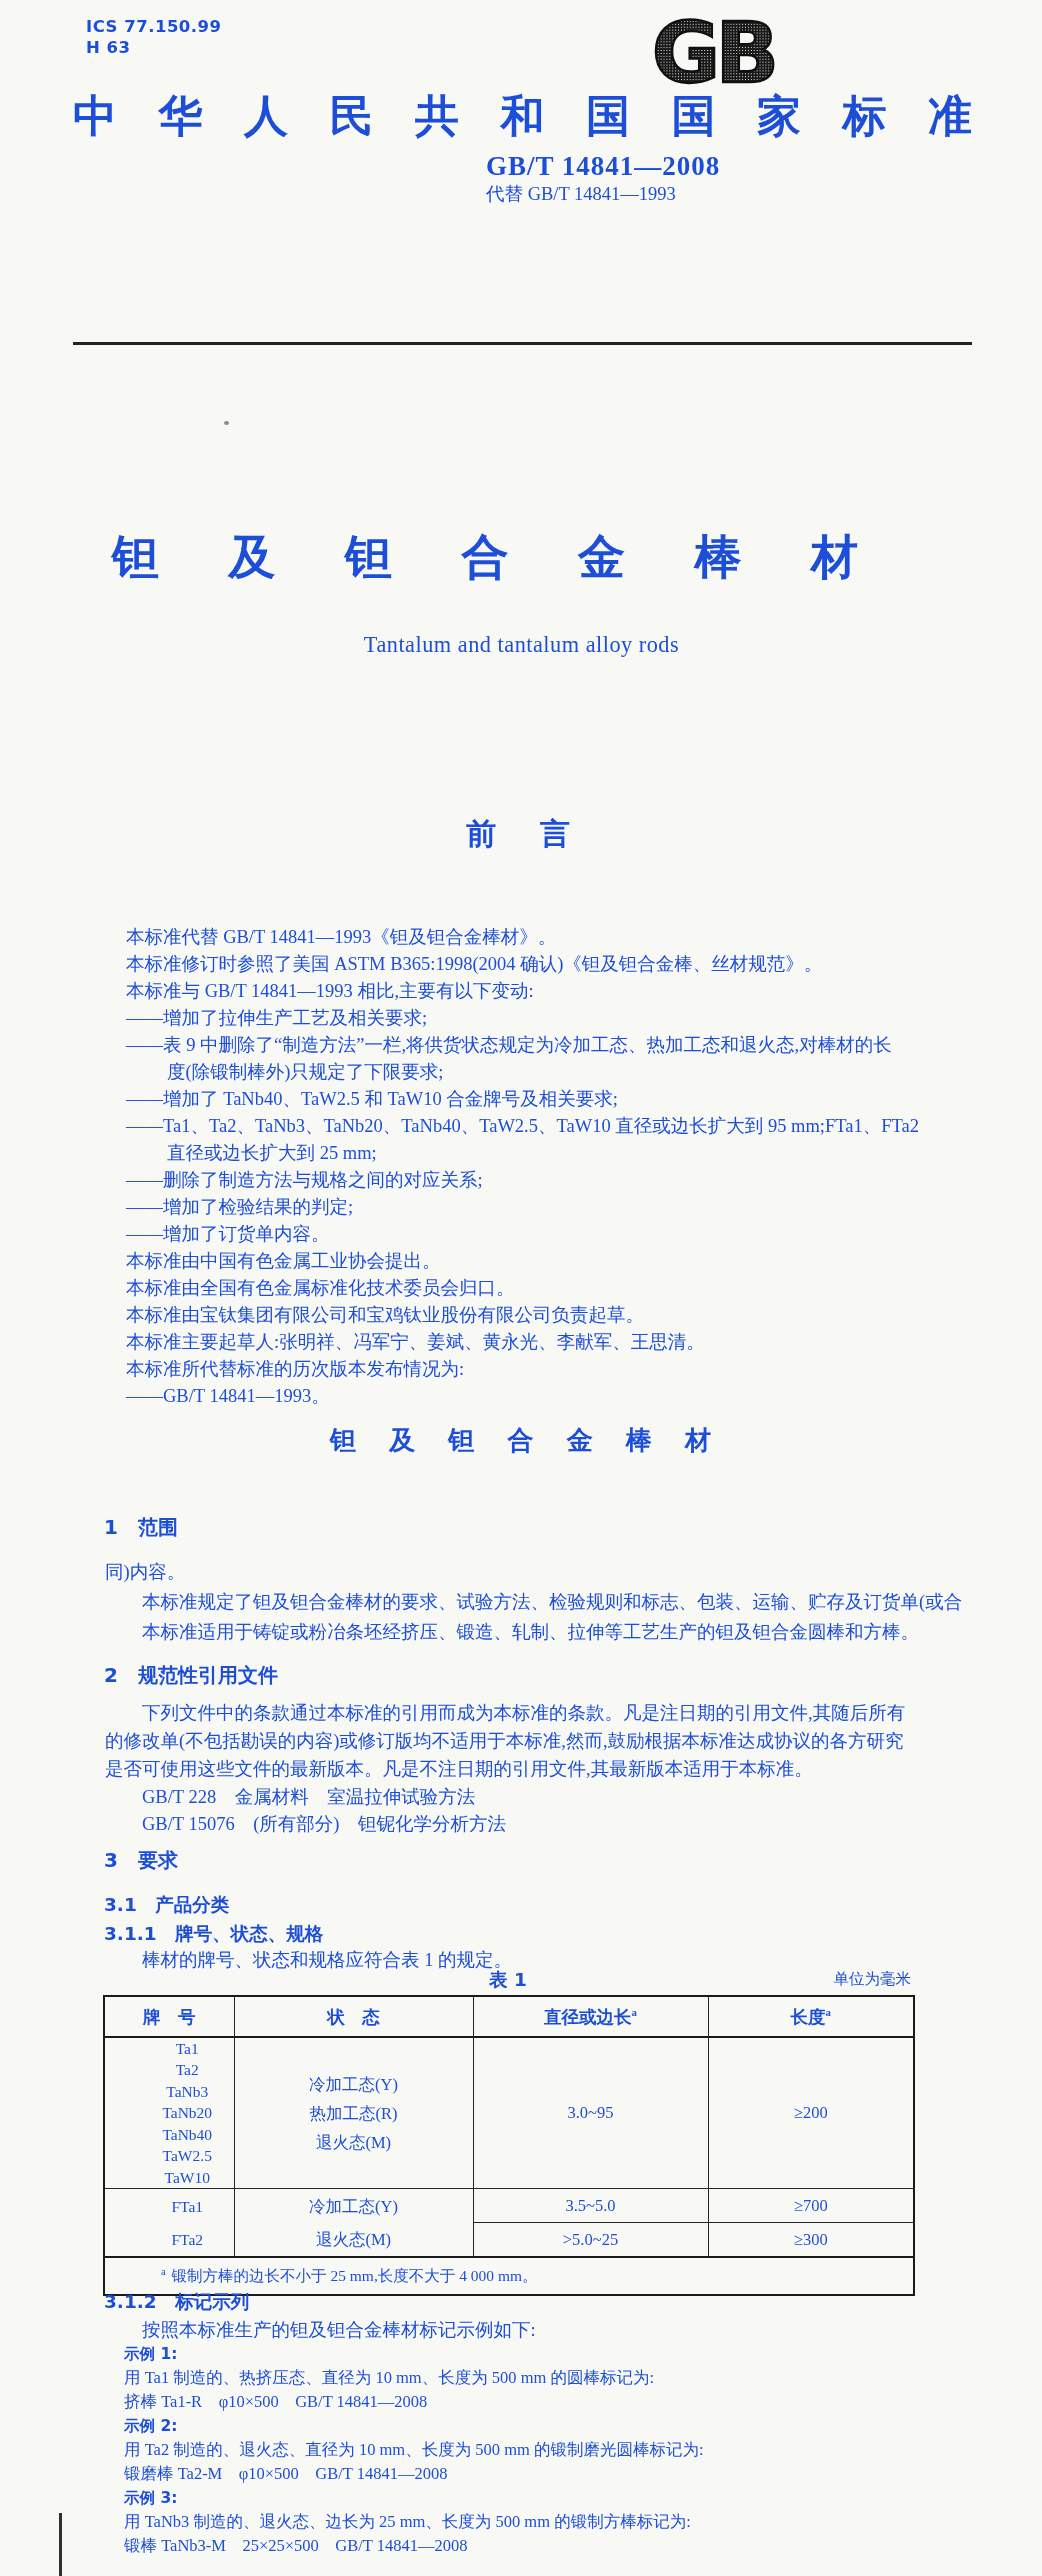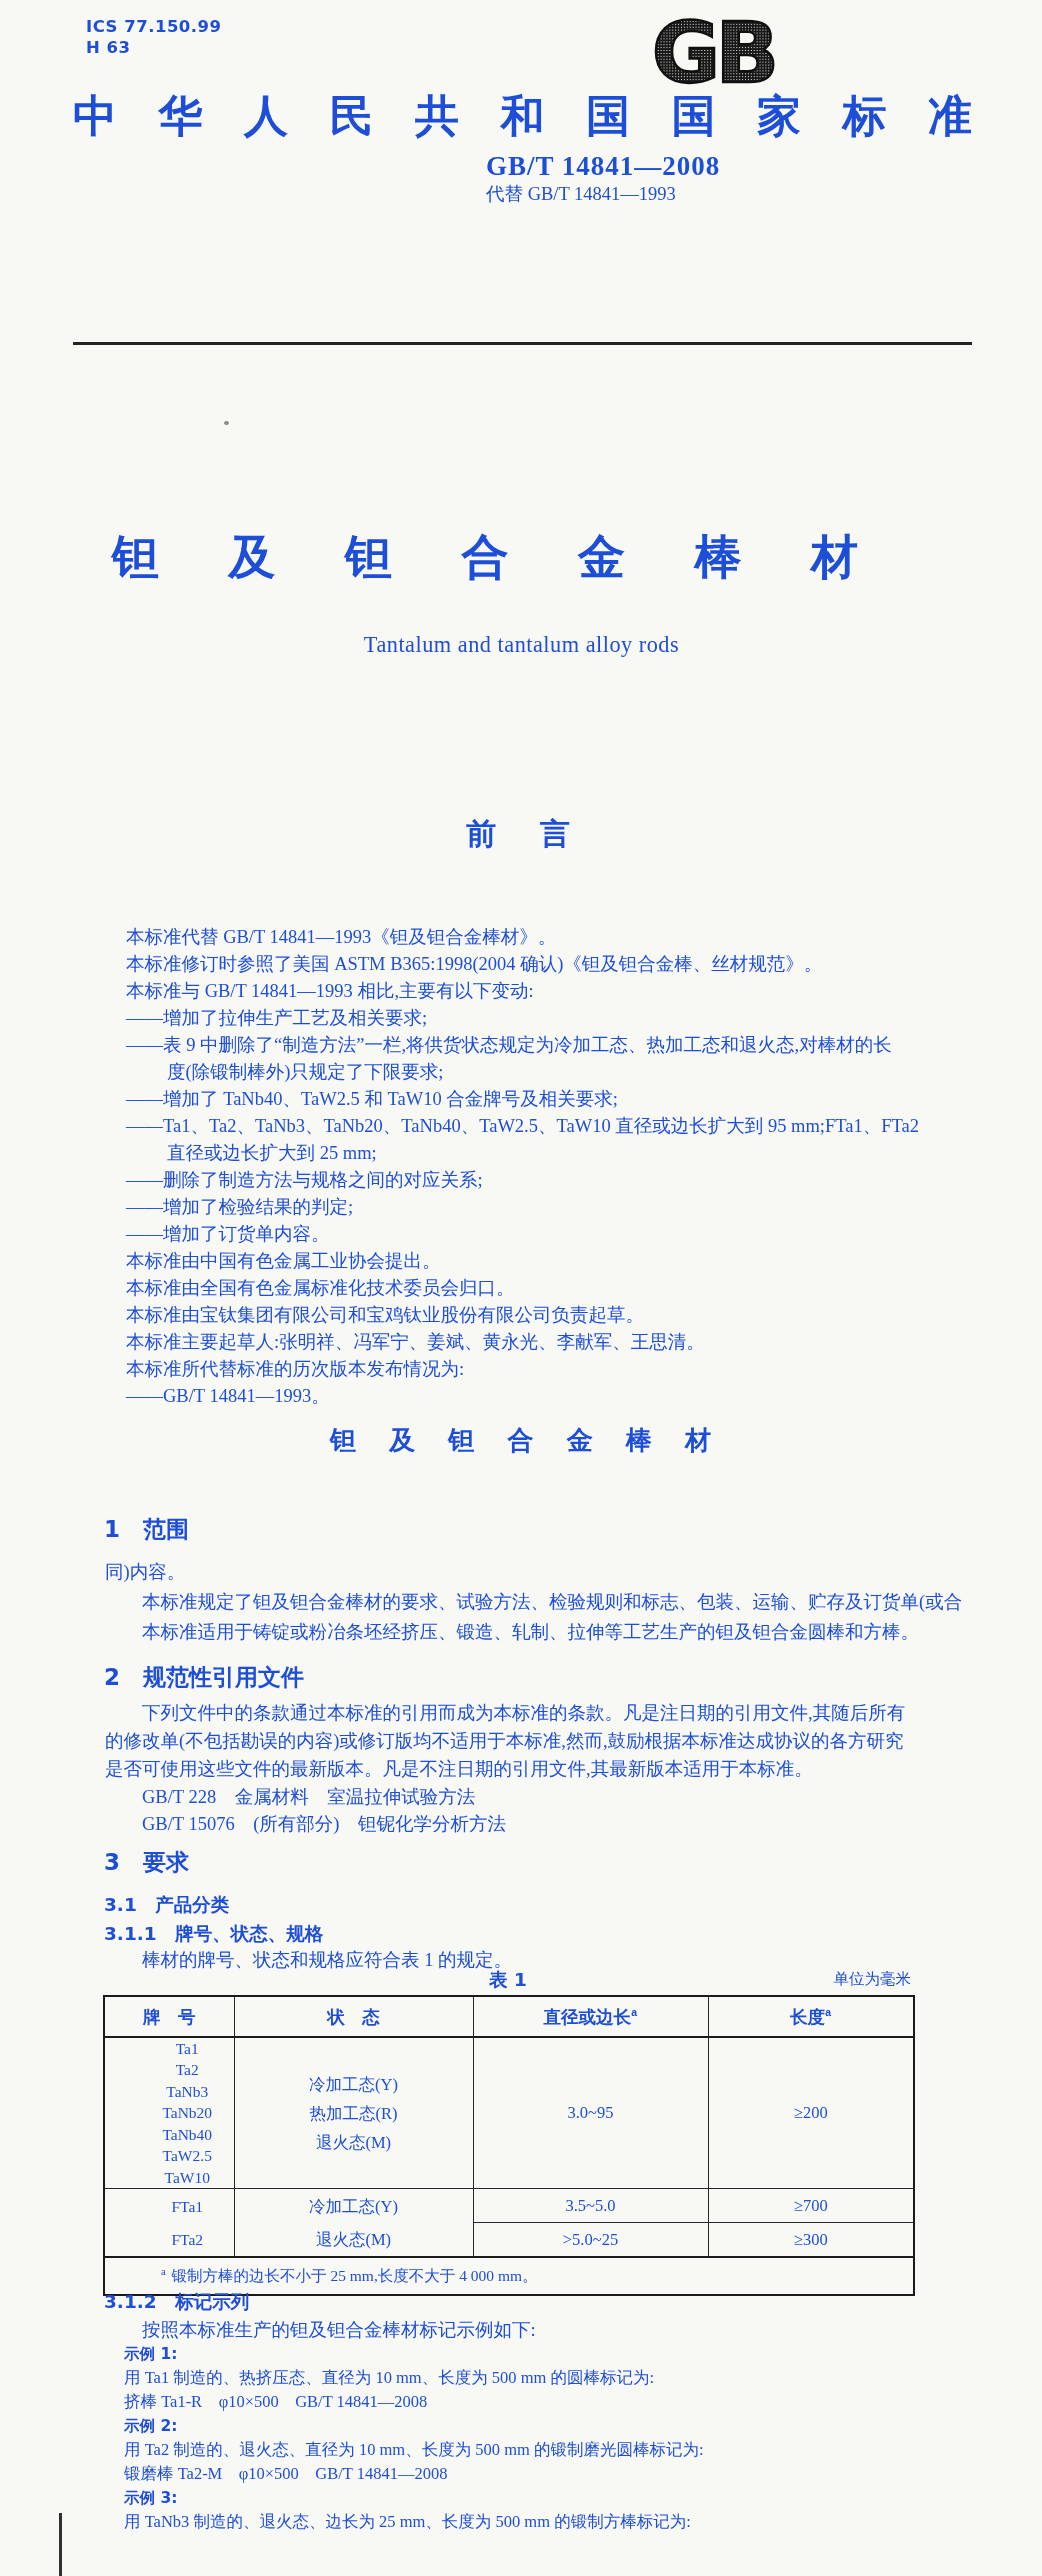--- a/index.html
+++ b/index.html
@@ -39,21 +39,21 @@
        font-size:30px;font-weight:900;letter-spacing:6.8px;}
   .fw{top:924px;left:126px;width:863px;font-size:18.5px;line-height:27px;}
   .fw-line.cont{padding-left:41px;}
 
   
   .body-title{top:1423px;left:330px;width:381px;font-size:26px;font-weight:900;
        text-align:justify;text-align-last:justify;}
 
   
   .h-sec{font-family:"DejaVu Sans","Liberation Sans",sans-serif;font-weight:bold;}
-  .h1x{font-size:23px;}
+  .h1x{font-size:20px;}
   .h2x{font-size:18.5px;}
   .scope-head{top:1514px;left:104px;}
   .scope-lines{top:1557px;left:105px;width:879px;font-size:18.5px;line-height:30px;}
   .doc-line.ind{padding-left:37px;}
   .norm-head{top:1662px;left:104px;}
   .norm-lines{top:1699px;left:105px;width:881px;font-size:18.5px;line-height:28px;}
   .refs{top:1784px;left:142px;font-size:18.5px;line-height:27px;}
   .req-head{top:1847px;left:104px;}
   .class-head{top:1892px;left:104px;}
   .grade-head{top:1921px;left:104px;}
@@ -61,21 +61,21 @@
 
   
   .tcap{top:1967px;left:103px;width:810px;height:23px;}
   .tcap-center{position:absolute;left:0;right:0;text-align:center;
        font-size:18.5px;font-weight:bold;font-family:"DejaVu Sans","Liberation Sans",sans-serif;}
   .tcap-unit{position:absolute;right:1.9px;top:1.9px;font-size:15.5px;}
   .twrap{top:1995px;left:103px;}
   table.t1{border-collapse:collapse;table-layout:fixed;width:810px;border:2.9px solid #1a1a1a;}
   .t1 th,.t1 td{border:1.6px solid #262626;text-align:center;vertical-align:middle;padding:0;}
   .t1 thead th{height:39px;font-size:17.5px;font-weight:bold;
-       font-family:Liberation Mono, monospace;
+       font-family:Liberation Serif, serif;
        border-bottom:2.5px solid #1a1a1a;margin-top:26px;}
   .t1 sup{font-size:10.7px;vertical-align:super;}
   .t1 .g1 td{height:150px;}
   .brand-line{line-height:21.4px;font-size:15.5px;padding-left:36px;}
   .state-line{line-height:29px;font-size:16.5px;}
   .state-line.s2{line-height:33px;}
   .brand-line.b2{line-height:33px;font-size:15.5px;}
   .t1 .valcell{font-size:16.5px;}
   .t1 .g2 td{height:33px;}
   .t1 .fn td{border-top:2.5px solid #1a1a1a;text-align:left;
@@ -248,17 +248,18 @@
   <div class="abs mark-intro">按照本标准生产的钽及钽合金棒材标记示例如下:</div>
   <div class="abs examples">
       <div class="ex-label">示例 1:</div>
       <div class="ex-desc">用 Ta1 制造的、热挤压态、直径为 10 mm、长度为 500 mm 的圆棒标记为:</div>
       <div class="ex-code">挤棒 Ta1-R　φ10×500　GB/T 14841—2008</div>
       <div class="ex-label">示例 2:</div>
       <div class="ex-desc">用 Ta2 制造的、退火态、直径为 10 mm、长度为 500 mm 的锻制磨光圆棒标记为:</div>
       <div class="ex-code">锻磨棒 Ta2-M　φ10×500　GB/T 14841—2008</div>
       <div class="ex-label">示例 3:</div>
       <div class="ex-desc">用 TaNb3 制造的、退火态、边长为 25 mm、长度为 500 mm 的锻制方棒标记为:</div>
+      <div class="ex-code">锻棒 TaNb3-M　25×25×500　GB/T 14841—2008</div>
     </div>
 
   <div class="abs edge-mark"></div>
 </div>
 
 
 </body></html>

